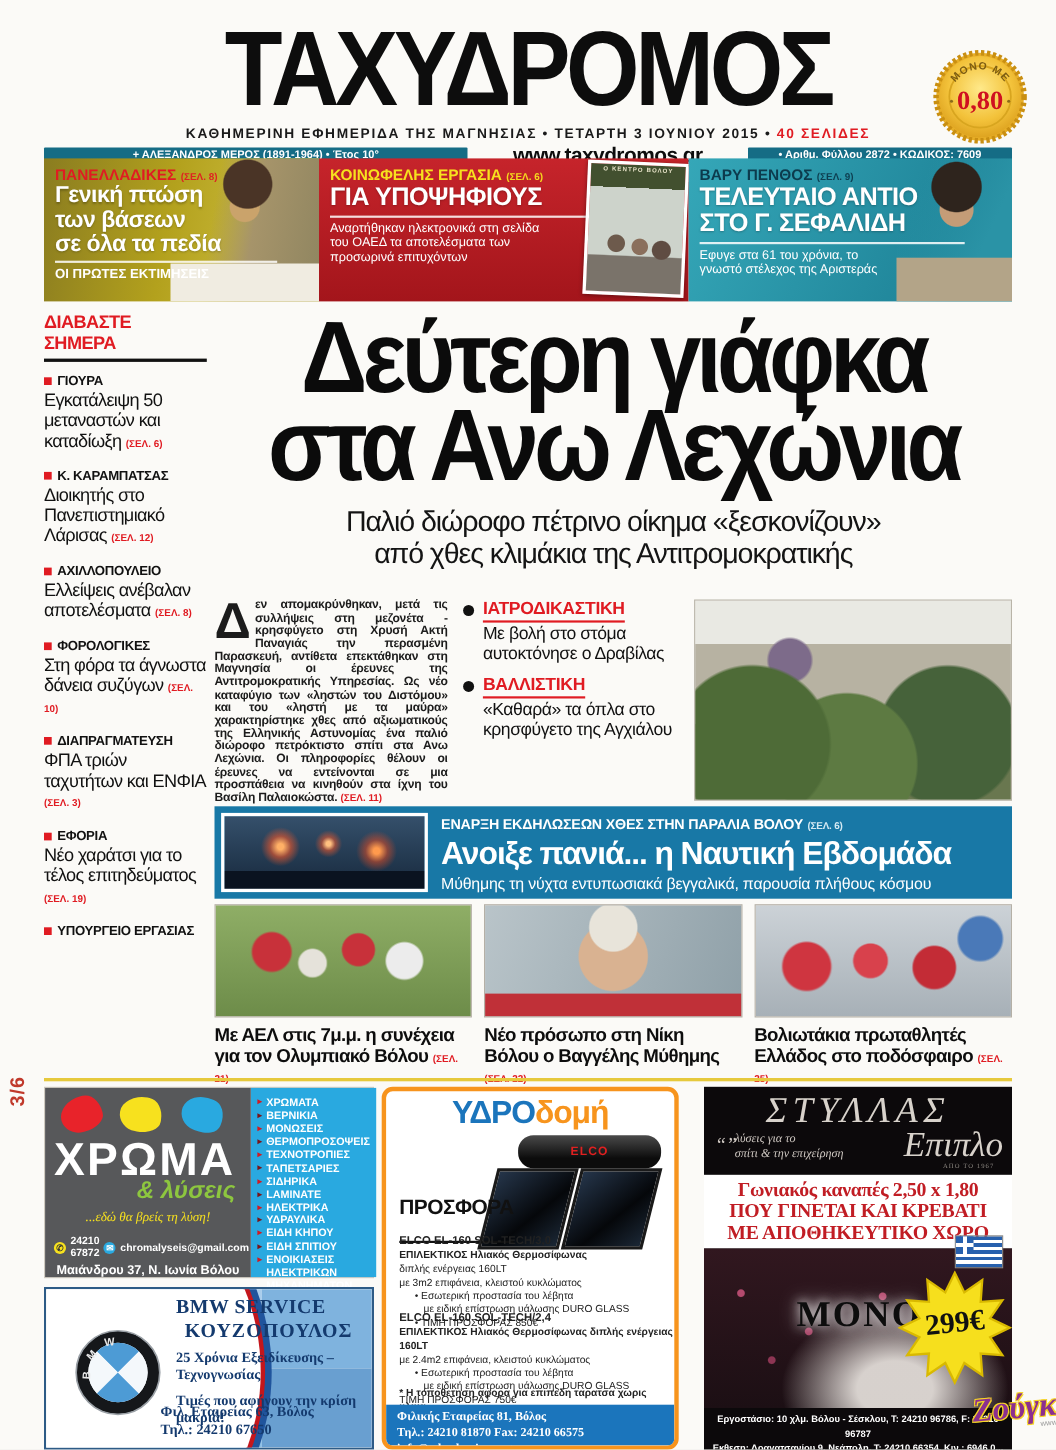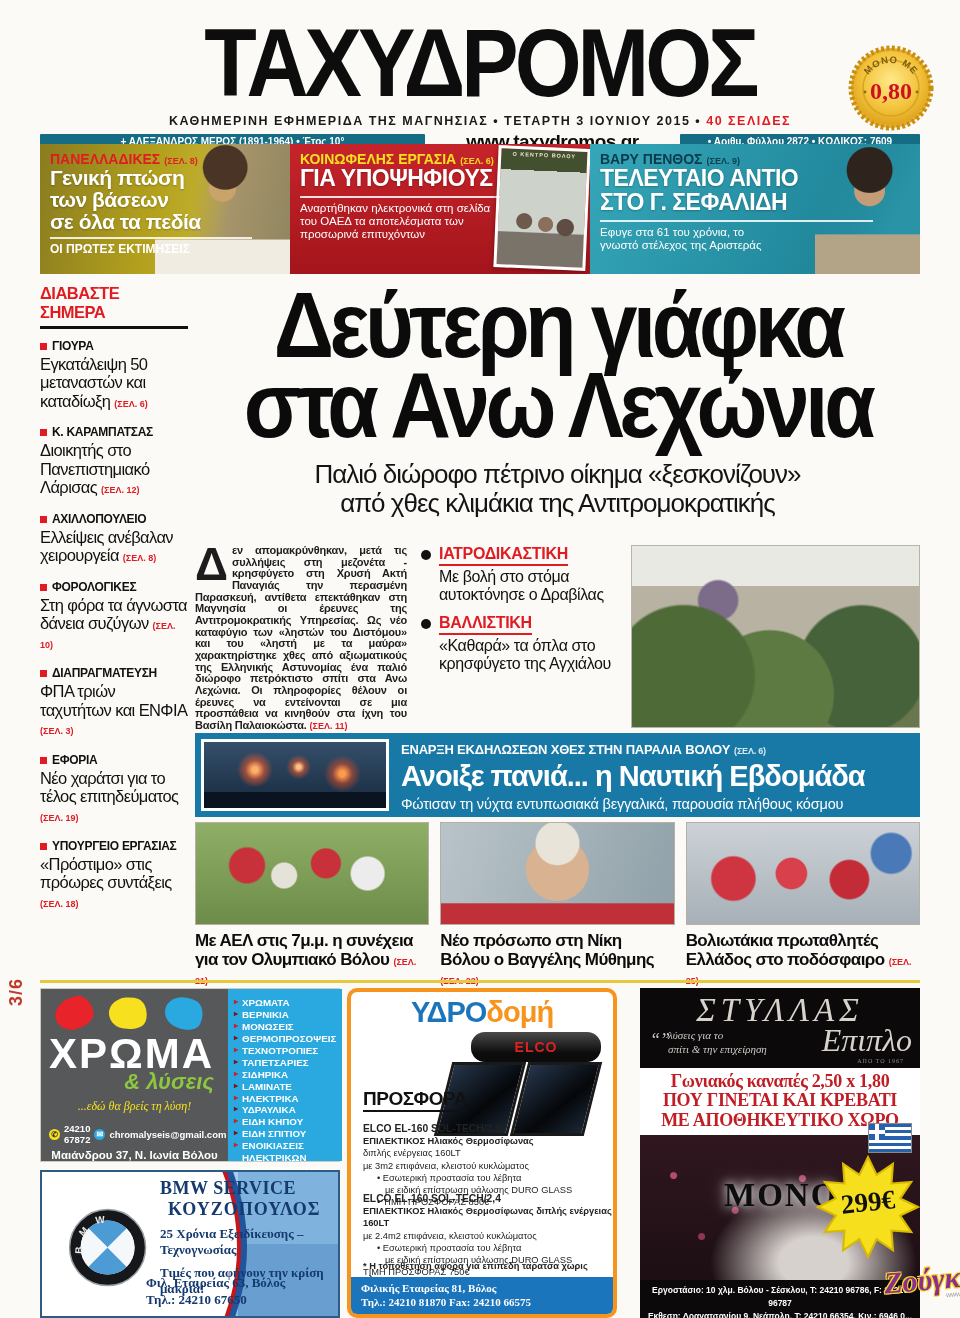--- a/index.html
+++ b/index.html
@@ -15,21 +15,21 @@
   .bar{background:#156c85;color:#fff;font-size:10px;font-weight:bold;height:16px;line-height:16px;text-align:center;border-radius:1px;}
   .bar.left{width:385px;}
   .bar.right{width:240px;}
   .mast-web{flex:1;text-align:center;font-size:19px;font-weight:bold;color:#0d0d0d;letter-spacing:-0.5px;}
   #price-seal{position:absolute;right:-14px;top:24px;z-index:5;}
 
   
   #teasers{position:absolute;left:40px;top:144px;width:880px;height:130px;display:flex;}
   .teaser{position:relative;overflow:hidden;padding:7px 10px;box-sizing:border-box;color:#fff;}
   .t1{width:250px;background:linear-gradient(100deg,#8a7c20 0%,#b3a11d 45%,#d8c94e 100%);}
-  .t2{width:300px;background:linear-gradient(180deg,#c6242b 0%,#a3151b 100%);}
+  .t2{width:336px;background:linear-gradient(180deg,#c6242b 0%,#a3151b 100%);}
   .t3{flex:1;background:linear-gradient(115deg,#35a7b8 0%,#1d8196 85%);}
   .t-kick{font-size:14px;font-weight:bold;letter-spacing:0;}
   .t1 .t-kick{color:#e01b22;}
   .t2 .t-kick{color:#f7e11e;}
   .t3 .t-kick{color:#0c3b4d;}
   .t-pref{font-size:9px;font-weight:bold;opacity:.95;margin-left:4px;}
   .t3 .t-pref{color:#0c3b4d;}
   .t-line{font-weight:bold;line-height:1.04;letter-spacing:-0.5px;position:relative;z-index:2;text-shadow:0 1px 2px rgba(0,0,0,.25);}
   .t1 .t-line{font-size:21px;}
   .t2 .t-line,.t3 .t-line{font-size:23px;}
@@ -163,25 +163,25 @@
   .bmw-t2{font-size:18px;font-weight:bold;letter-spacing:1px;margin-left:8px;}
   .bmw-l{font-size:13px;font-weight:bold;margin-top:6px;line-height:1.25;}
   .bmw-foot{position:absolute;left:104px;bottom:7px;color:#143a6e;font-size:13px;font-weight:bold;line-height:1.3;}
 
   
   #ad-ydro{position:absolute;left:347px;top:988px;width:270px;height:330px;background:#fff;border:4px solid #f7941d;border-radius:10px;box-sizing:border-box;overflow:hidden;}
   .yd-logo{text-align:center;font-size:29px;font-weight:bold;margin-top:4px;letter-spacing:-1px;}
   .yd-logo .b{color:#1b75bc;}
   .yd-logo .o{color:#f7941d;}
   .yd-heater{position:absolute;right:10px;top:40px;width:168px;height:108px;}
-  .yd-tank{position:absolute;right:2px;top:0;width:130px;height:30px;border-radius:14px;background:linear-gradient(180deg,#4a4a4a,#0c0c0c 70%);color:#e02020;font-size:14px;font-weight:bold;text-align:center;line-height:30px;letter-spacing:1px;}
+  .yd-tank{position:absolute;right:2px;top:0;width:130px;height:30px;border-radius:14px;background:linear-gradient(180deg,#4a4a4a,#0c0c0c 70%);color:#e02020;font-size:11px;font-weight:bold;text-align:center;line-height:30px;letter-spacing:1px;}
   .yd-panel{position:absolute;width:74px;height:74px;top:30px;background:linear-gradient(135deg,#25354a 0%,#05070a 60%,#1b2735 100%);border:3px solid #1a1a1a;transform:skewX(-14deg);box-sizing:border-box;}
   .yd-panel.p1{left:8px;}
   .yd-panel.p2{left:84px;}
-  .yd-offer{position:absolute;left:12px;top:96px;font-size:19px;font-weight:bold;color:#111;border-bottom:2px solid #111;padding-bottom:0;letter-spacing:-0.5px;}
+  .yd-offer{position:absolute;left:12px;top:96px;font-size:19px;font-weight:bold;color:#111;border-bottom:2px solid #111;padding-bottom:18px;letter-spacing:-0.5px;}
   .yd-block{position:absolute;left:12px;width:262px;font-size:9.3px;color:#222;line-height:1.3;}
   .yd-b1{top:130px;}
   .yd-b2{top:200px;}
   .yd-name{font-weight:bold;font-size:10.3px;}
   .yd-bold{font-weight:bold;}
   .yd-ind{padding-left:14px;}
   .yd-notes{position:absolute;left:12px;top:268px;font-size:9.3px;font-weight:bold;color:#222;line-height:1.4;}
   .yd-foot{position:absolute;left:0;right:0;bottom:0;height:37px;background:#1b75bc;color:#fff;font-family:"Liberation Serif",serif;font-weight:bold;font-size:11px;padding:4px 10px;box-sizing:border-box;line-height:1.3;}
 
   
@@ -292,37 +292,36 @@
     <div class="sb-item">
       <div class="sb-kick"><span class="sq"></span><span>ΓΙΟΥΡΑ</span></div>
       <div class="sb-text"><span>Εγκατάλειψη 50 μεταναστών και καταδίωξη</span> <span class="pref">(ΣΕΛ. 6)</span></div>
     </div>
     <div class="sb-item">
       <div class="sb-kick"><span class="sq"></span><span>Κ. ΚΑΡΑΜΠΑΤΣΑΣ</span></div>
       <div class="sb-text"><span>Διοικητής στο Πανεπιστημιακό Λάρισας</span> <span class="pref">(ΣΕΛ. 12)</span></div>
     </div>
     <div class="sb-item">
       <div class="sb-kick"><span class="sq"></span><span>ΑΧΙΛΛΟΠΟΥΛΕΙΟ</span></div>
-      <div class="sb-text"><span>Ελλείψεις ανέβαλαν χειρουργεία</span> <span class="pref">(ΣΕΛ. 8)</span></div>
+      <div class="sb-text"><span>Ελλείψεις ανέβαλαν αποτελέσματα</span> <span class="pref">(ΣΕΛ. 8)</span></div>
     </div>
     <div class="sb-item">
       <div class="sb-kick"><span class="sq"></span><span>ΦΟΡΟΛΟΓΙΚΕΣ</span></div>
       <div class="sb-text"><span>Στη φόρα τα άγνωστα δάνεια συζύγων</span> <span class="pref">(ΣΕΛ. 10)</span></div>
     </div>
     <div class="sb-item">
       <div class="sb-kick"><span class="sq"></span><span>ΔΙΑΠΡΑΓΜΑΤΕΥΣΗ</span></div>
       <div class="sb-text"><span>ΦΠΑ τριών ταχυτήτων και ΕΝΦΙΑ</span> <span class="pref">(ΣΕΛ. 3)</span></div>
     </div>
     <div class="sb-item">
       <div class="sb-kick"><span class="sq"></span><span>ΕΦΟΡΙΑ</span></div>
       <div class="sb-text"><span>Νέο χαράτσι για το τέλος επιτηδεύματος</span> <span class="pref">(ΣΕΛ. 19)</span></div>
     </div>
     <div class="sb-item">
       <div class="sb-kick"><span class="sq"></span><span>ΥΠΟΥΡΓΕΙΟ ΕΡΓΑΣΙΑΣ</span></div>
-      <div class="sb-text"><span>«Πρόστιμο» στις πρόωρες συντάξεις</span> <span class="pref">(ΣΕΛ. 18)</span></div>
     </div>
   </div>
 
   <div id="lead">
     <div class="lead-h">Δεύτερη γιάφκα</div>
     <div class="lead-h">στα Ανω Λεχώνια</div>
     <div class="lead-sub">
       <div>Παλιό διώροφο πέτρινο οίκημα «ξεσκονίζουν»</div>
       <div>από χθες κλιμάκια της Αντιτρομοκρατικής</div>
     </div>
@@ -350,21 +349,21 @@
       </div>
     </div>
     <div class="lead-photo"></div>
   </div>
 
   <div id="nautical">
     <div class="n-photo"></div>
     <div class="n-text">
       <div class="n-kick"><span>ΕΝΑΡΞΗ ΕΚΔΗΛΩΣΕΩΝ ΧΘΕΣ ΣΤΗΝ ΠΑΡΑΛΙΑ ΒΟΛΟΥ</span><span class="t-pref">(ΣΕΛ. 6)</span></div>
       <div class="n-head">Ανοιξε πανιά... η Ναυτική Εβδομάδα</div>
-      <div class="n-sub">Φώτισαν τη νύχτα εντυπωσιακά βεγγαλικά, παρουσία πλήθους κόσμου</div>
+      <div class="n-sub">Μύθημης τη νύχτα εντυπωσιακά βεγγαλικά, παρουσία πλήθους κόσμου</div>
     </div>
   </div>
 
   <div id="sports">
     <div class="sp">
       <div class="sp-photo sp1"></div>
       <div class="sp-cap"><span>Με ΑΕΛ στις 7μ.μ. η συνέχεια για τον Ολυμπιακό Βόλου</span> <span class="pref">(ΣΕΛ. 21)</span></div>
     </div>
     <div class="sp">
       <div class="sp-photo sp2"></div>

